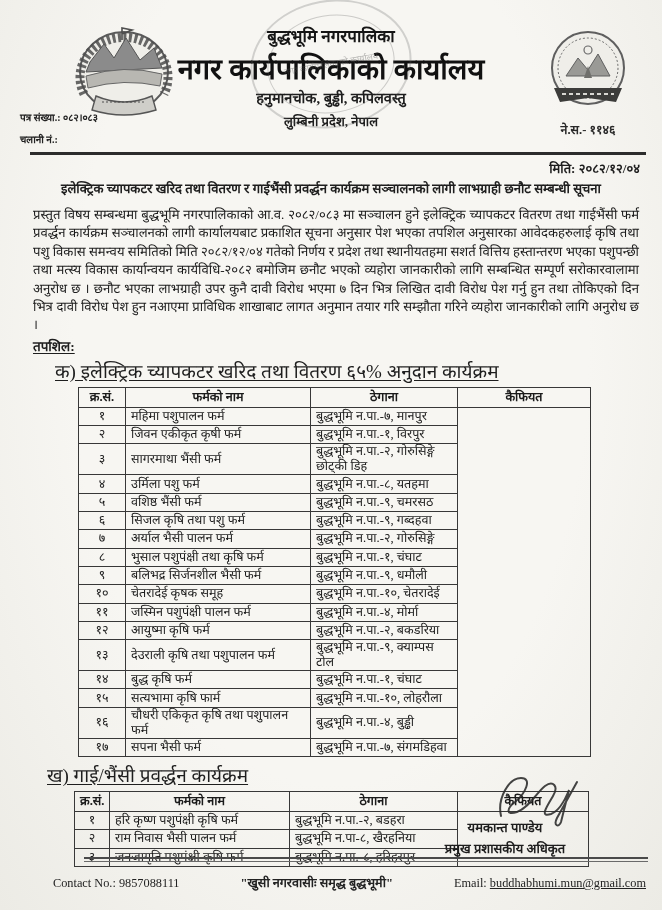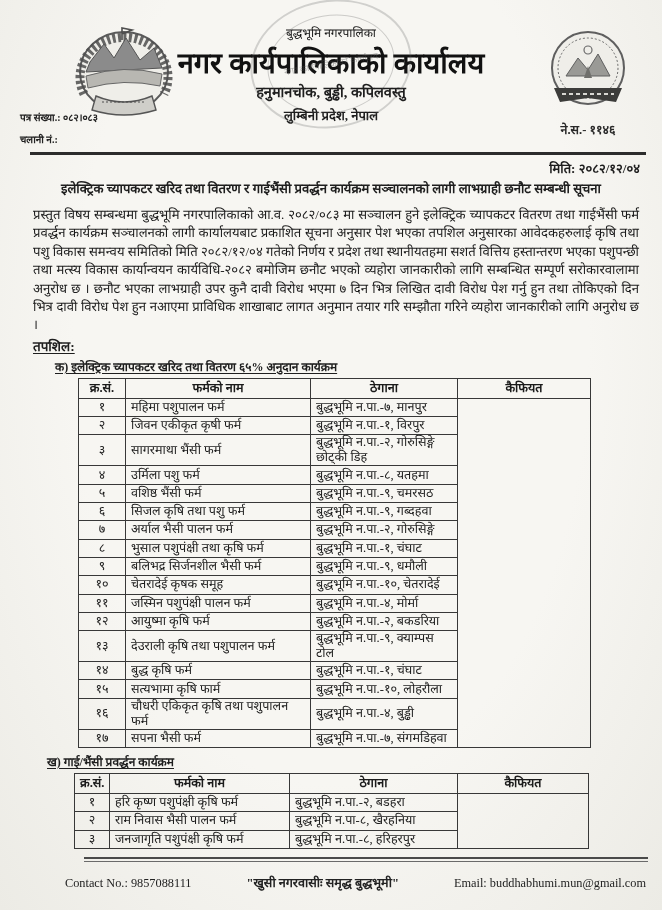--- a/index.html
+++ b/index.html
@@ -8,21 +8,21 @@
     position:relative;width:662px;height:910px;margin:0 auto;overflow:hidden;
     background:radial-gradient(ellipse at 50% 38%, #f7f6f2 55%, #ecebe5 100%);
     color:#1e1e1e;
   }
   
   .emblem-left{position:absolute;left:70px;top:24px;width:108px;height:102px;}
   .seal-right{position:absolute;right:22px;top:26px;width:104px;text-align:center;}
   .seal-right svg{display:block;margin:0 auto;}
   .ne-s{font-size:12.5px;font-weight:bold;margin-top:3px;color:#2a2a2a;}
   .header-center{position:absolute;left:140px;right:140px;top:24px;text-align:center;}
-  .org-top{font-size:12px;font-weight:normal;color:#151515;}
+  .org-top{font-size:17px;font-weight:bold;color:#151515;}
   .office{font-size:29px;font-weight:bold;color:#111;margin-top:1px;white-space:nowrap;}
   .addr1{font-size:14.5px;font-weight:bold;margin-top:0;}
   .addr2{font-size:13px;font-weight:bold;margin-top:5px;}
   .meta-left{position:absolute;left:20px;top:107px;font-size:10px;font-weight:bold;line-height:22px;color:#222;}
   .stamp{
     position:absolute;left:250px;top:0px;width:158px;height:124px;
     border:2px solid rgba(90,90,90,.45);border-radius:50%;
     transform:rotate(-10deg);opacity:.55;pointer-events:none;
     display:flex;align-items:center;justify-content:center;
   }
@@ -34,46 +34,46 @@
   .top-rule{position:absolute;left:30px;right:16px;top:152px;border-top:3px solid #2c2c2c;}
   .spacer{height:157px;}
   
   .date-line{text-align:right;margin:2px 22px 0 0;font-size:13px;font-weight:bold;}
   .subject{
     text-align:center;font-weight:bold;font-size:13.1px;margin-top:2px;white-space:nowrap;
     text-underline-offset:3px;
   }
   .body-par{margin:9px 23px 0 33px;font-size:13.1px;line-height:18.4px;text-align:justify;color:#1b1b1b;}
   .tapasil{margin:2px 0 0 33px;font-weight:bold;font-size:13.5px;text-decoration:underline;text-underline-offset:2px;}
-  .sec-title{font-weight:bold;font-size:12px;text-decoration:underline;text-underline-offset:2px;}
+  .sec-title{font-weight:normal;font-size:19px;text-decoration:underline;text-underline-offset:2px;}
   .sec-title.first{margin:3px 0 3px 55px;}
   .sec-title.second{margin:5px 0 3px 47px;}
   
   table.t{border-collapse:collapse;table-layout:fixed;font-size:12.6px;color:#1b1b1b;padding-left:28px;}
   table.t1{margin-left:78px;width:512px;}
   table.t2{margin-left:74px;width:514px;}
   table.t th,table.t td{border:1px solid #383838;padding:0 5px;height:17.3px;line-height:15px;overflow:hidden;}
   table.t th{font-weight:bold;text-align:center;height:19px;}
   td.c-sn{text-align:center;}
   td.c-remark{border-top:1px solid #383838;}
   .t1 col.c1{width:47px;} .t1 col.c2{width:185px;} .t1 col.c3{width:147px;} .t1 col.c4{width:133px;}
   .t2 col.c1{width:35px;} .t2 col.c2{width:180px;} .t2 col.c3{width:168px;} .t2 col.c4{width:131px;}
   
   .sig-block{position:absolute;right:42px;top:772px;width:230px;text-align:center;}
   .sig-scribble{position:relative;left:38px;top:0;}
   .sig-name{font-size:13px;font-weight:bold;margin-top:-14px;}
   .sig-title{font-size:13px;font-weight:bold;margin-top:3px;}
   
   .footer-rule{position:absolute;left:84px;right:14px;top:857px;height:2px;
     border-top:2px solid #4a4a4a;border-bottom:1px solid #6a6a6a;}
-  .footer-row{position:absolute;left:12px;right:0;top:874px;display:flex;align-items:baseline;font-size:12.6px;color:#222;}
+  .footer-row{position:absolute;left:0;right:0;top:874px;display:flex;align-items:baseline;font-size:12.6px;color:#222;}
   .footer-contact{margin-left:53px;font-size:12.3px;}
   .footer-slogan{flex:1;text-align:center;font-weight:bold;font-size:12.6px;}
   .footer-email{margin-right:16px;font-size:12.3px;}
-  .footer-email .addr{}
+  .footer-email .addr{text-decoration:underline;}
   .g{stroke:#4e4e4e;fill:none;}
 </style>
 </head>
 <body>
 
 <div class="page">
 
   <div class="emblem-left">
     <svg width="108" height="102" viewBox="0 0 108 102">
       <ellipse cx="54" cy="48" rx="44" ry="40" fill="#efeee9" stroke="#5a5a5a" stroke-width="2"></ellipse>
@@ -263,20 +263,27 @@
           <td class="c-addr">बुद्धभूमि न.पा-८, खैरहनिया</td>
         </tr>
         <tr>
           <td class="c-sn">३</td>
           <td class="c-name">जनजागृति पशुपंक्षी कृषि फर्म</td>
           <td class="c-addr">बुद्धभूमि न.पा.-८, हरिहरपुर</td>
         </tr>
       </tbody>
     </table>
 
+  <div class="sig-block">
+    <svg class="sig-scribble" width="96" height="56" viewBox="0 0 96 56">
+      <path d="M6,44 C2,26 14,6 26,6 C38,6 30,22 20,30 C12,36 10,44 22,40 C34,36 42,20 50,14 C58,8 64,14 58,24 C52,34 44,46 56,42 C64,39 70,28 74,18 L66,50 C64,56 58,54 62,46 L82,10" fill="none" stroke="#2a2a2a" stroke-width="2" stroke-linecap="round" opacity=".88"></path>
+    </svg>
+    <div class="sig-name">यमकान्त पाण्डेय</div>
+    <div class="sig-title">प्रमुख प्रशासकीय अधिकृत</div>
+  </div>
 
   <div class="footer-rule"></div>
   <div class="footer-row">
     <span class="footer-contact">Contact No.: 9857088111</span>
     <span class="footer-slogan">"खुसी नगरवासीः समृद्ध बुद्धभूमी"</span>
     <span class="footer-email"><span>Email: </span><span class="addr">buddhabhumi.mun@gmail.com</span></span>
   </div>
 
 </div>
 

